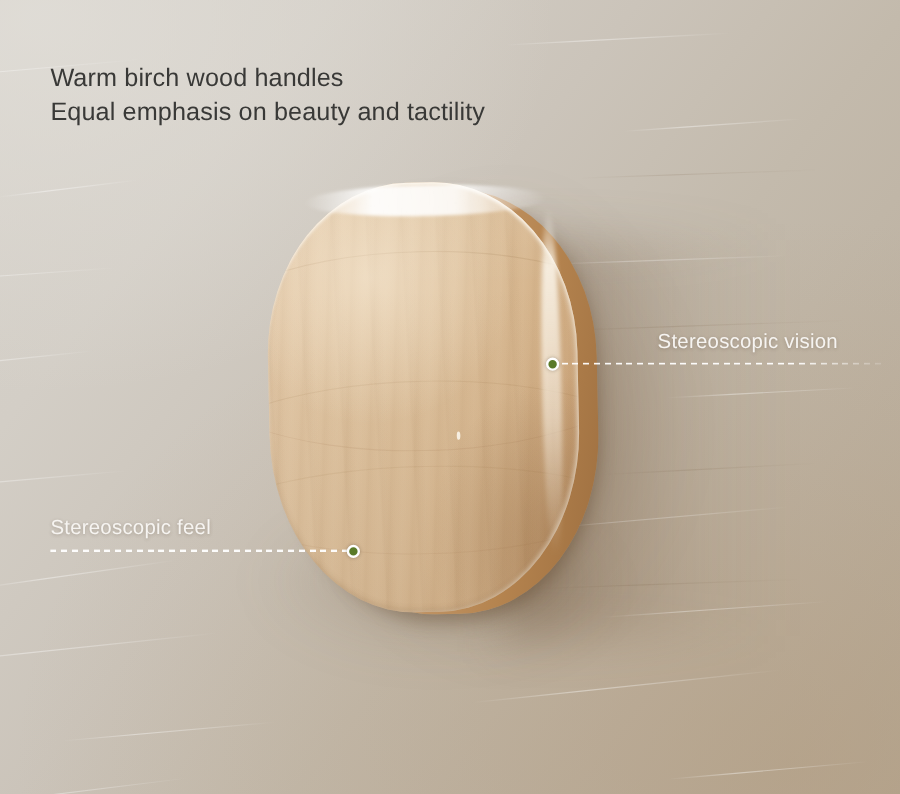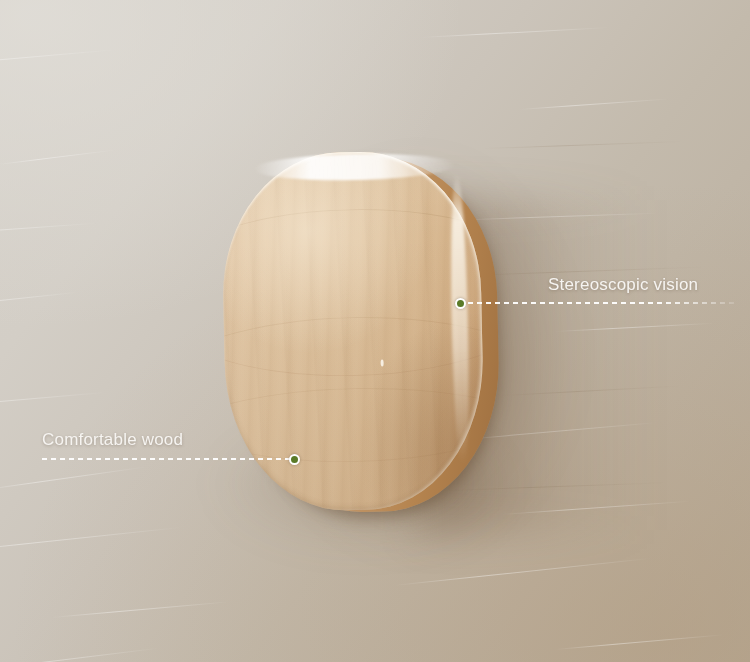--- a/index.html
+++ b/index.html
@@ -315,22 +315,26 @@
       <div class="grain-arc b"></div>
       <div class="grain-arc c"></div>
       <div class="face-light"></div>
       <div class="speck"></div>
     </div>
     <div class="rim"></div>
     <div class="rim-spec"></div>
     <div class="rim-spec-side"></div>
   </div>
 
+  <div class="headline">
+    <div>Warm birch wood handles</div>
+    <div>Equal emphasis on beauty and tactility</div>
+  </div>
 
   <div class="callout-label" id="callout-right-label">Stereoscopic vision</div>
   <div class="dash-line fade-right" id="callout-right-line"></div>
   <div class="dot" id="callout-right-dot"></div>
 
-  <div class="callout-label" id="callout-left-label">Comfortable wood</div>
+  <div class="callout-label" id="callout-left-label">Stereoscopic feel</div>
   <div class="dash-line" id="callout-left-line"></div>
   <div class="dot" id="callout-left-dot"></div>
 
 </div>
 
 </body></html>

